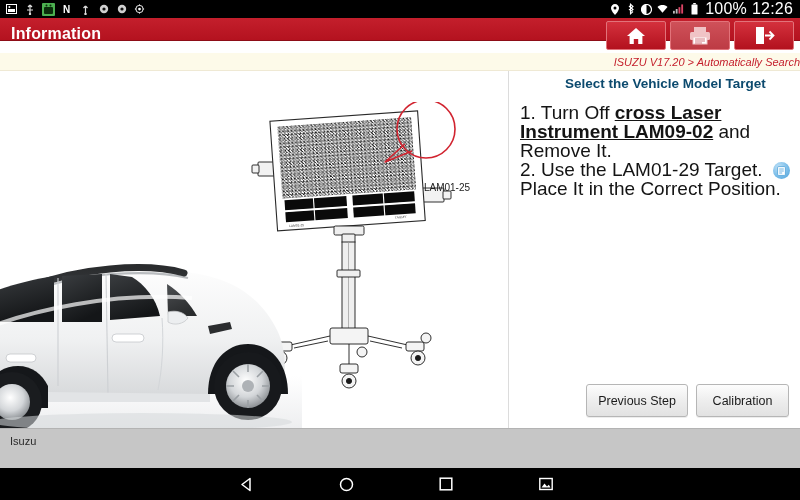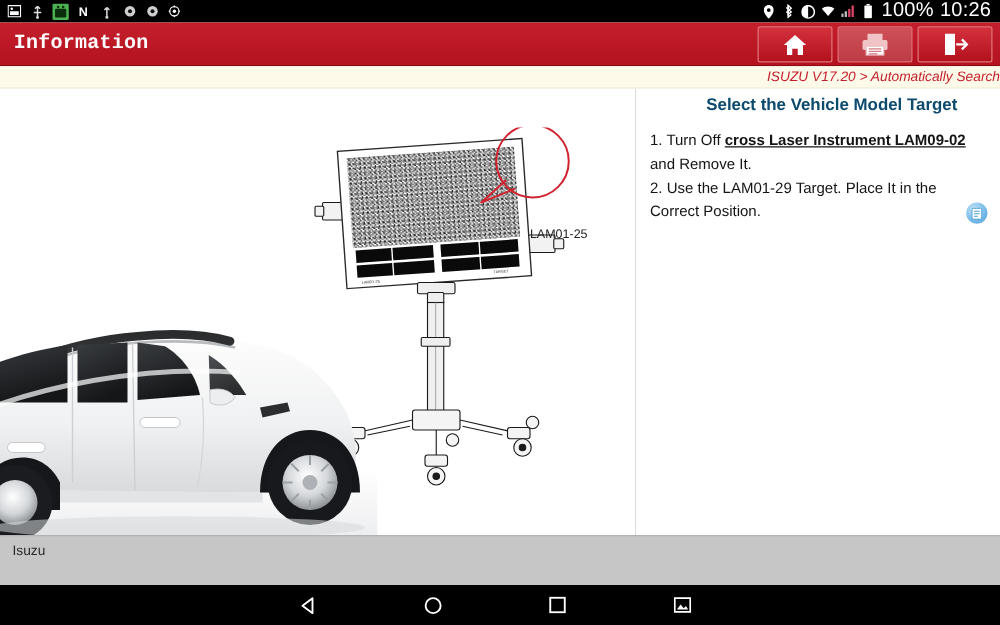--- a/index.html
+++ b/index.html
@@ -20,24 +20,23 @@
   .sb-left { display:flex; align-items:center; gap:7px; padding-left:6px; }
   .sb-right { margin-left:auto; display:flex; align-items:center; gap:5px; padding-right:7px; }
   .sb-icon { display:inline-flex; align-items:center; justify-content:center;
              width:11px; height:12px; }
   .sb-icon svg { display:block; }
   .sb-green { background:#4caf50; width:13px; height:13px; border-radius:1px; }
   .sb-text { font-size:16px; letter-spacing:.2px; font-family:"Liberation Sans",sans-serif;}
 
   
   .titlebar {
-    position:absolute; left:0; top:18px; width:800px; height:35px;
+    position:absolute; left:0; top:18px; width:800px; height:23px;
     background: linear-gradient(180deg,#c41f2c 0%, #b4121f 100%);
     border-bottom:1px solid #8d0d17;
-    font-family:Liberation Mono, monospace;
   }
   .title {
     position:absolute; left:11px; top:7px;
     color:#fff; font-size:16px; font-weight:bold; letter-spacing:.2px;
   }
   .tb-buttons { position:absolute; right:6px; top:3px; display:flex; gap:4px; }
   .tb-btn {
     width:60px; height:29px; border-radius:2px;
     border:1px solid #e2737a;
     background: linear-gradient(180deg,#d4313d 0%, #b3111e 100%);
@@ -65,21 +64,21 @@
   }
   .divider { position:absolute; left:508px; top:0; width:1px; height:357px; background:#dcdcdc; }
 
   .panel { position:absolute; left:509px; top:0; width:291px; height:357px; background:#fff; }
   .panel-title {
     position:absolute; left:11px; top:5px; width:270px;
     font-size:13.5px; font-weight:bold; color:#0c4a6e;margin-left:45px;
   }
   .panel-body {
     position:absolute; left:11px; top:32px; width:268px;
-    font-size:12px; color:#141414; line-height:19px;
+    font-size:19px; color:#141414; line-height:19px;
   }
   .panel-body .bu { font-weight:bold; text-decoration:underline; }
 
   .doc-badge {
     position:absolute; left:773px; top:154px; width:17px; height:17px;
     border-radius:50%;
     background: radial-gradient(circle at 35% 30%, #bfe1f7 0%, #79bce8 55%, #4a9fd8 100%);
     display:flex; align-items:center; justify-content:center;
   }
 
@@ -210,21 +209,21 @@
             <rect x="9" y="0" width="2" height="10" fill="#d46"></rect>
           </svg>
       </span>
       <span class="sb-icon">
         <svg width="7" height="12" viewBox="0 0 7 12">
             <rect x="2.2" y="0" width="2.6" height="1.4" fill="#fff"></rect>
             <rect x="0.5" y="1.4" width="6" height="10.2" rx="0.6" fill="#fff"></rect>
           </svg>
       </span>
       <span class="sb-text">100%</span>
-      <span class="sb-text">10:26</span>
+      <span class="sb-text">12:26</span>
     </div>
   </div>
 
   <div class="titlebar">
     <div class="title">Information</div>
     <div class="tb-buttons">
       <div class="tb-btn">
         <span>
           <svg width="20" height="18" viewBox="0 0 20 18">
               <path d="M10 1L1 9h2.6v8h4.2v-5h4.4v5h4.2V9H19L10 1z" fill="#fff"></path>
@@ -409,20 +408,24 @@
 
     <div class="divider"></div>
 
     <div class="panel">
       <div class="panel-title">Select the Vehicle Model Target</div>
       <div class="panel-body">
         <span>1. Turn Off </span><span class="bu">cross Laser Instrument LAM09-02</span><span> and Remove It.</span><br>
         <span>2. Use the LAM01-29 Target. Place It in the Correct Position.</span>
       </div>
 
+      <div class="btn-row">
+        <div class="gbtn">Previous Step</div>
+        <div class="gbtn">Calibration</div>
+      </div>
     </div>
 
     <div class="doc-badge" style="top:91px;">
       <svg width="9" height="10" viewBox="0 0 9 10">
           <rect x="0.6" y="0.6" width="7.8" height="8.8" rx="1" fill="#fff" stroke="#4a9fd8" stroke-width="0.8"></rect>
           <path d="M2.2 3h4.6M2.2 5h4.6M2.2 7h3" stroke="#4a9fd8" stroke-width="0.8"></path>
         </svg>
     </div>
   </div>
 

